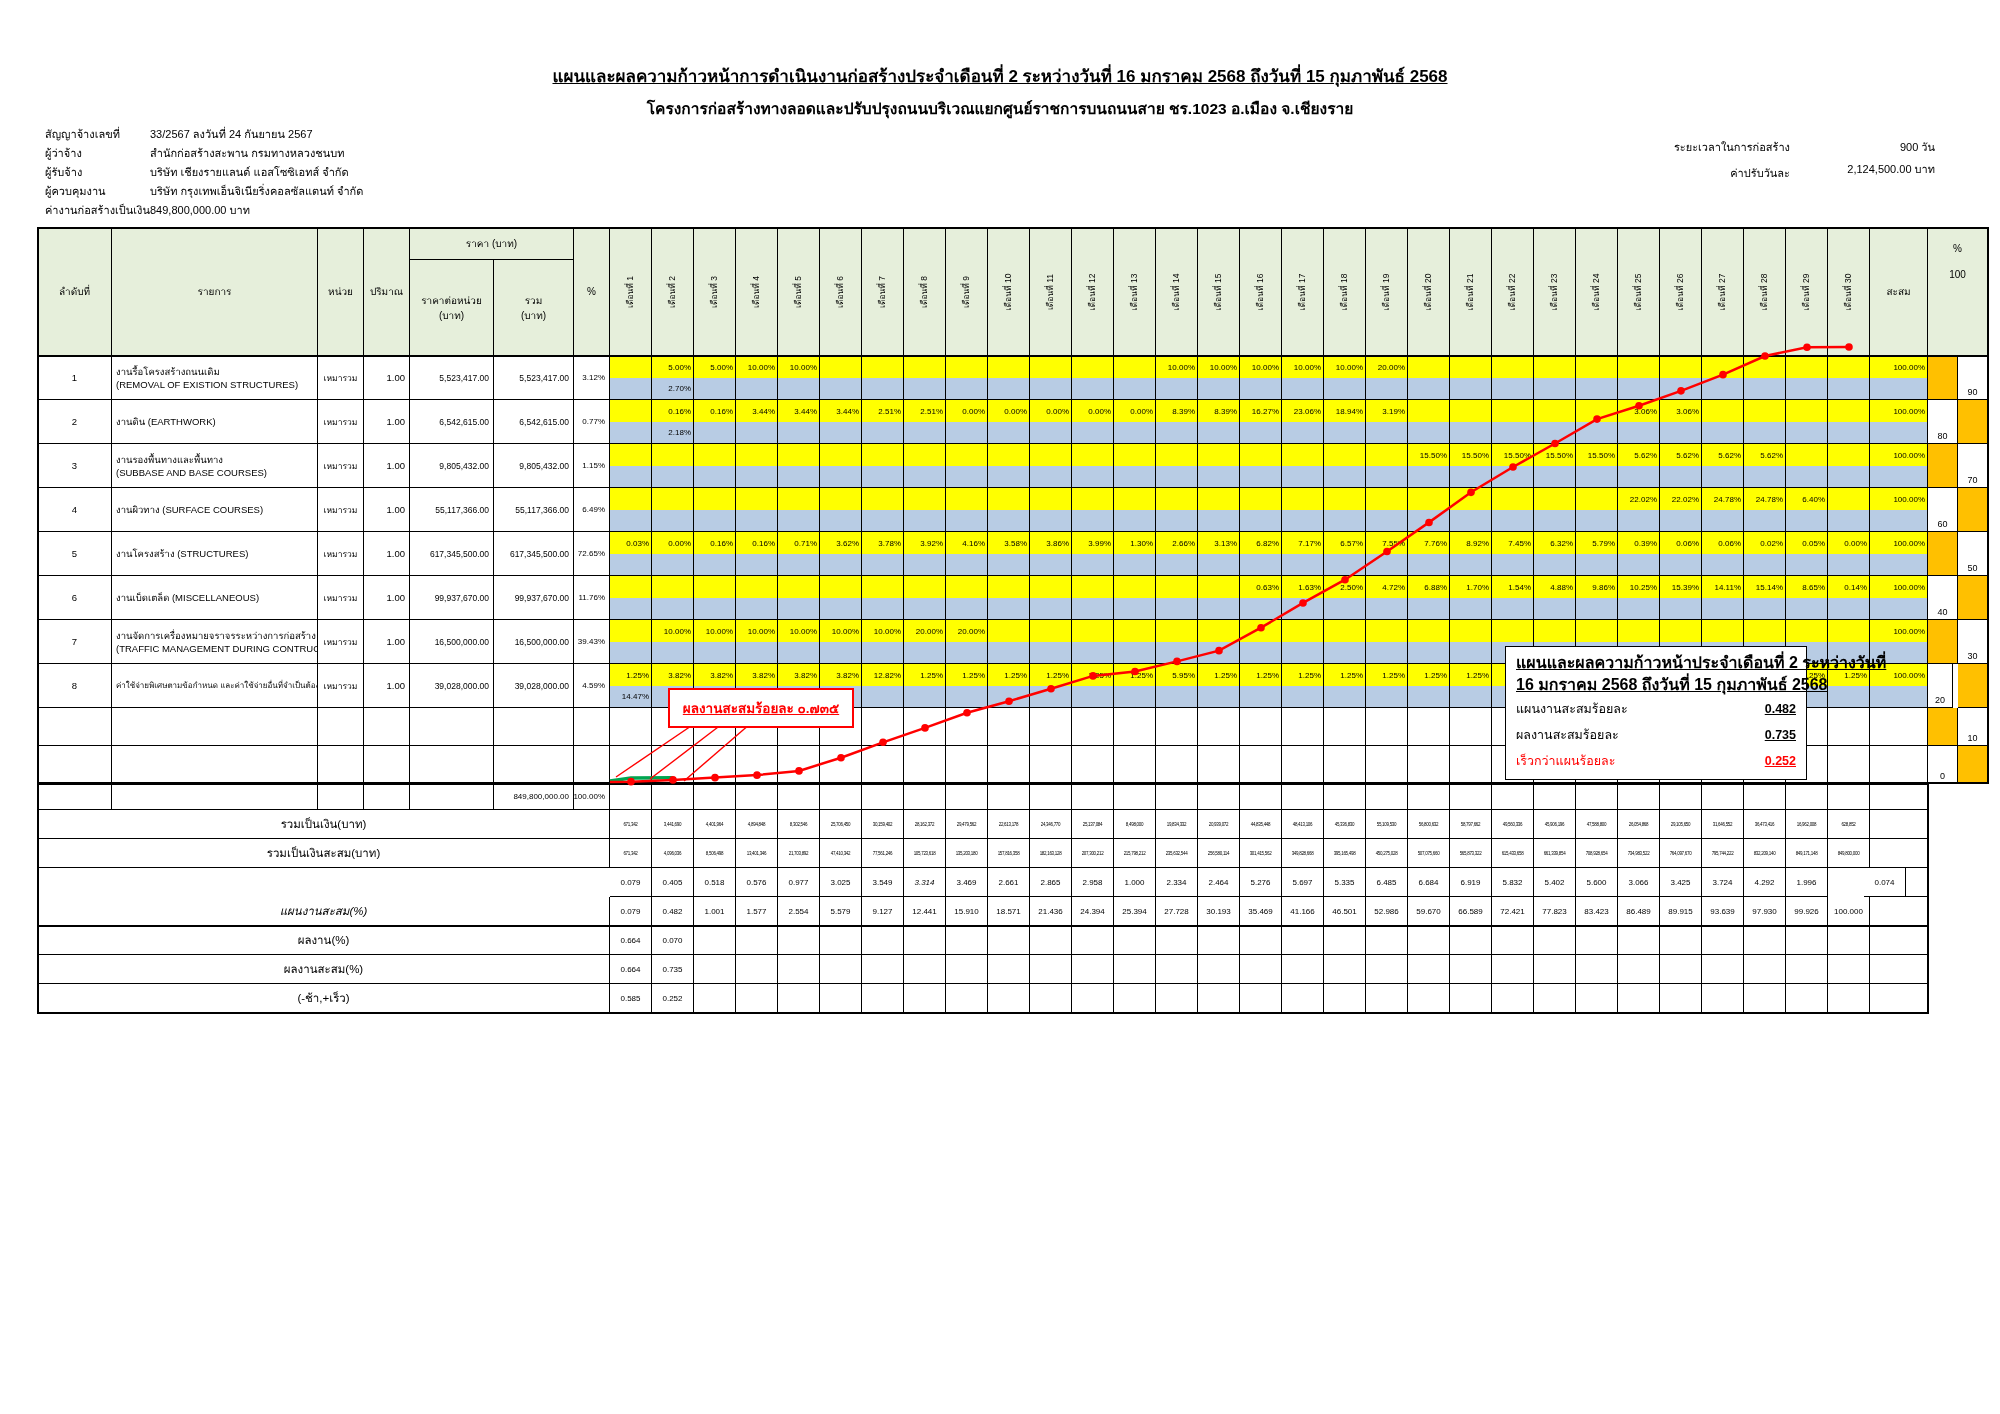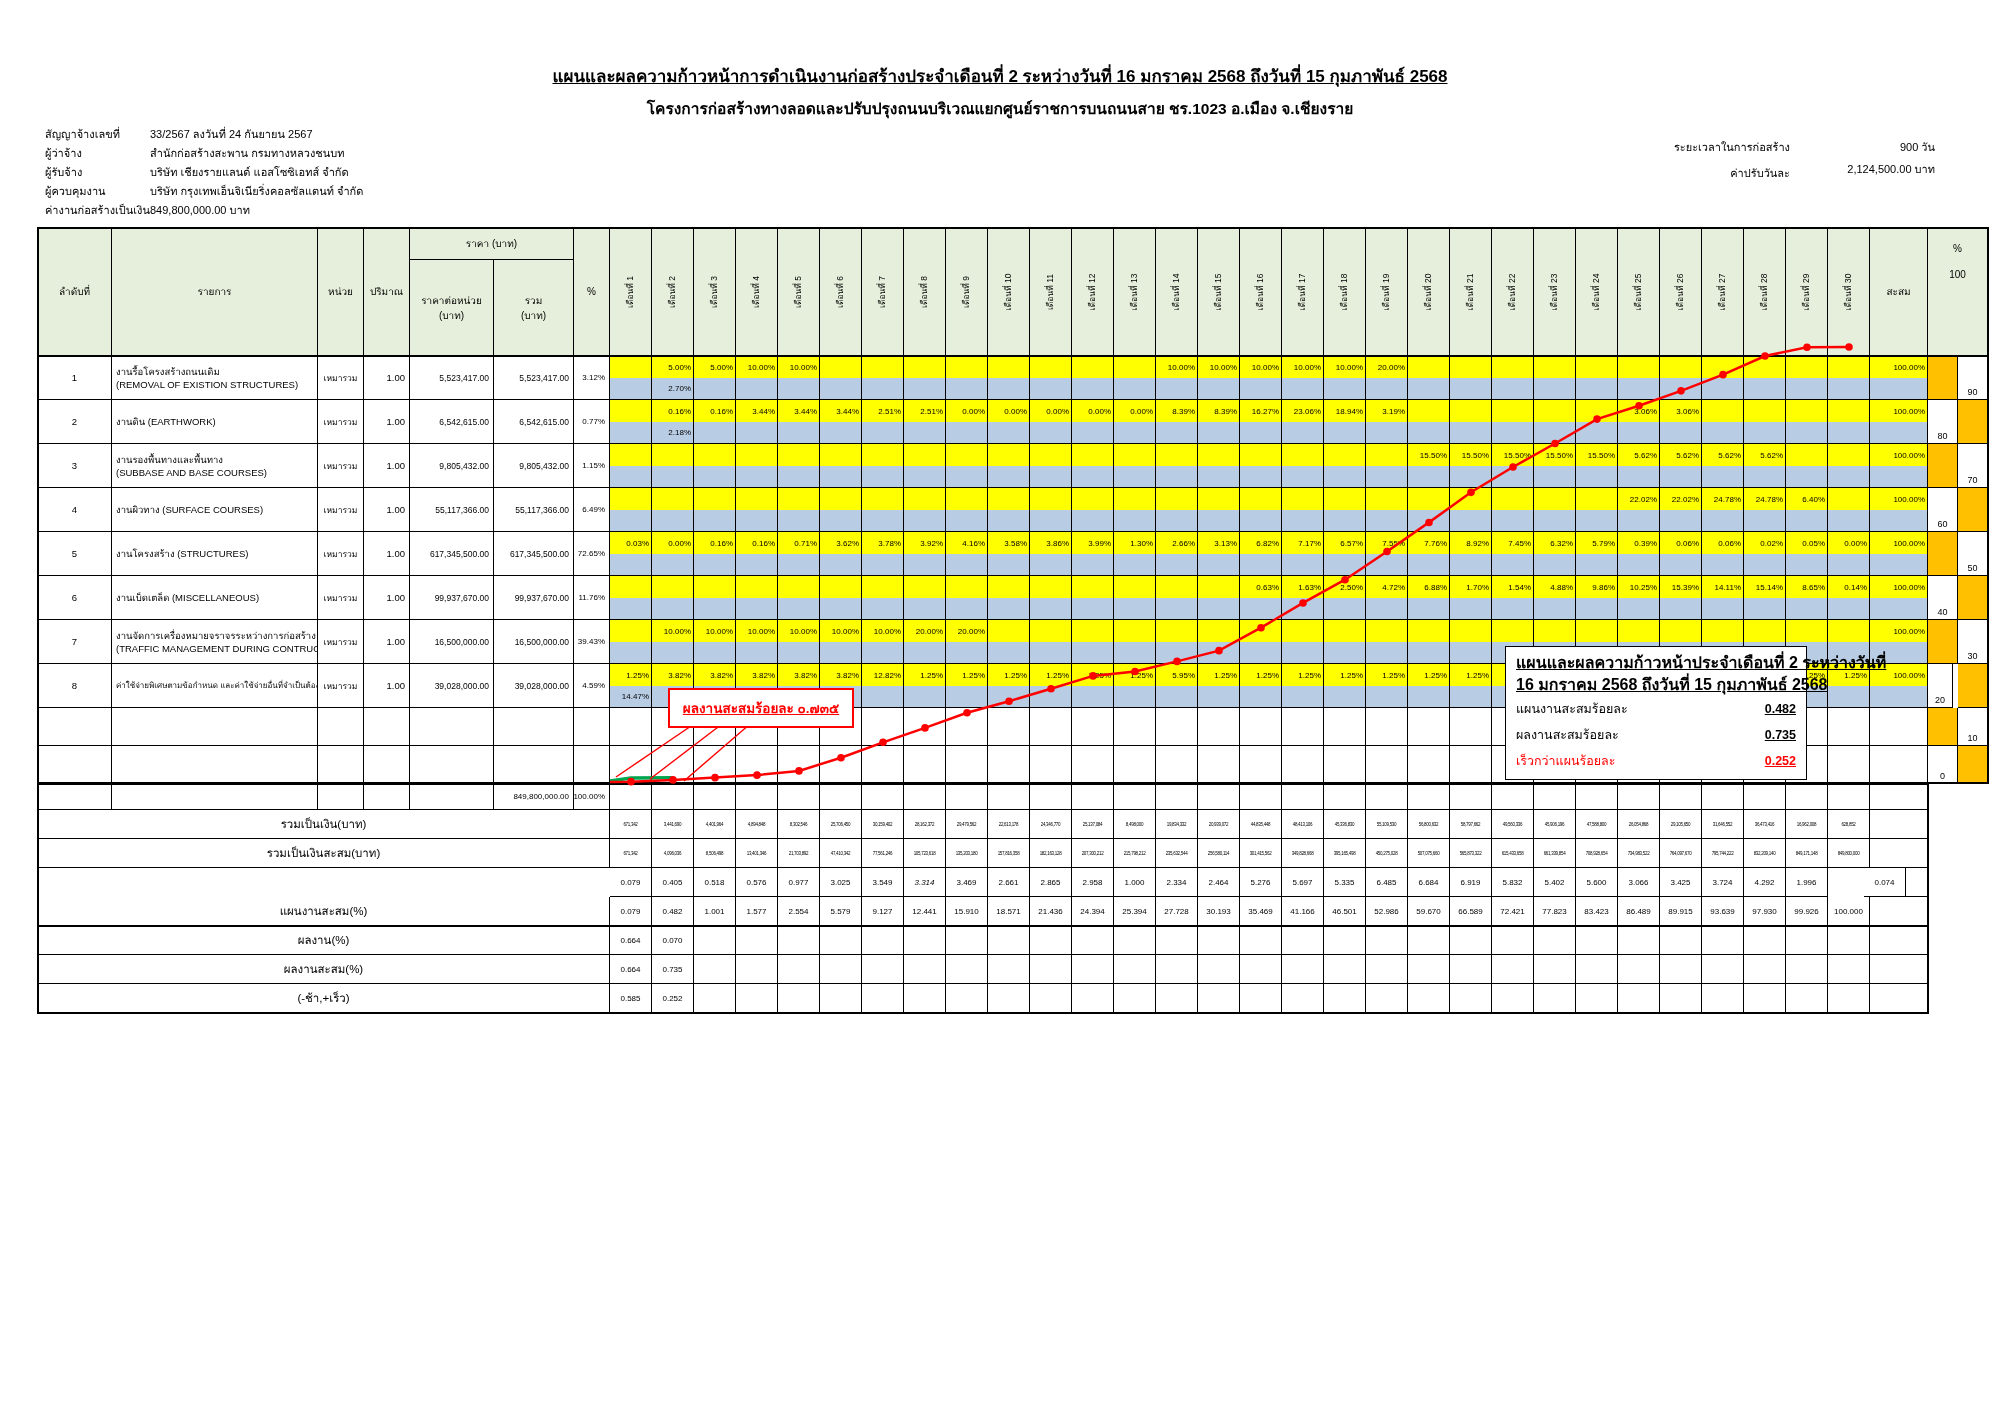--- a/index.html
+++ b/index.html
@@ -1022,21 +1022,21 @@
     <div class="cell sv" style="left: 1492px; top: 868px; width: 42px; height: 29px;">5.832</div>
     <div class="cell sv" style="left: 1534px; top: 868px; width: 42px; height: 29px;">5.402</div>
     <div class="cell sv" style="left: 1576px; top: 868px; width: 42px; height: 29px;">5.600</div>
     <div class="cell sv" style="left: 1618px; top: 868px; width: 42px; height: 29px;">3.066</div>
     <div class="cell sv" style="left: 1660px; top: 868px; width: 42px; height: 29px;">3.425</div>
     <div class="cell sv" style="left: 1702px; top: 868px; width: 42px; height: 29px;">3.724</div>
     <div class="cell sv" style="left: 1744px; top: 868px; width: 42px; height: 29px;">4.292</div>
     <div class="cell sv" style="left: 1786px; top: 868px; width: 42px; height: 29px;">1.996</div>
     <div class="cell sv" style="left: 1864px; top: 868px; width: 42px; height: 29px;">0.074</div>
     <div class="cell " style="left: 1870px; top: 868px; width: 58px; height: 29px;"></div>
-    <div class="cell sumlabel" style="left: 38px; top: 897px; width: 572px; height: 29px;">แผนงานสะสม(%)</div>
+    <div class="cell sumlabel" style="left: 38px; top: 897px; width: 572px; height: 29px; font-style: italic;">แผนงานสะสม(%)</div>
     <div class="cell sv" style="left: 610px; top: 897px; width: 42px; height: 29px;">0.079</div>
     <div class="cell sv" style="left: 652px; top: 897px; width: 42px; height: 29px;">0.482</div>
     <div class="cell sv" style="left: 694px; top: 897px; width: 42px; height: 29px;">1.001</div>
     <div class="cell sv" style="left: 736px; top: 897px; width: 42px; height: 29px;">1.577</div>
     <div class="cell sv" style="left: 778px; top: 897px; width: 42px; height: 29px;">2.554</div>
     <div class="cell sv" style="left: 820px; top: 897px; width: 42px; height: 29px;">5.579</div>
     <div class="cell sv" style="left: 862px; top: 897px; width: 42px; height: 29px;">9.127</div>
     <div class="cell sv" style="left: 904px; top: 897px; width: 42px; height: 29px;">12.441</div>
     <div class="cell sv" style="left: 946px; top: 897px; width: 42px; height: 29px;">15.910</div>
     <div class="cell sv" style="left: 988px; top: 897px; width: 42px; height: 29px;">18.571</div>

